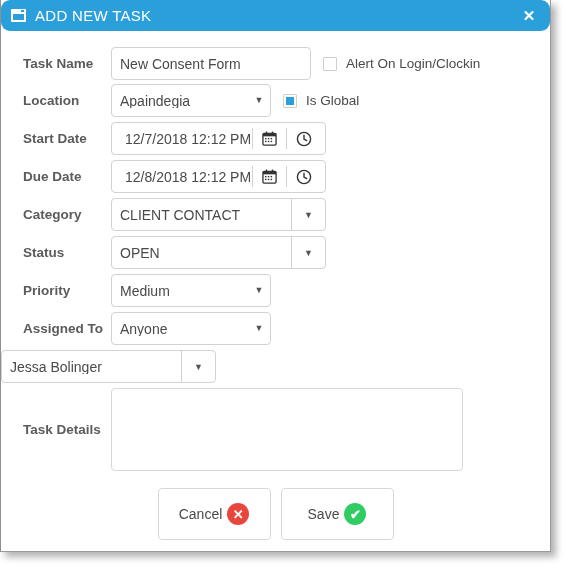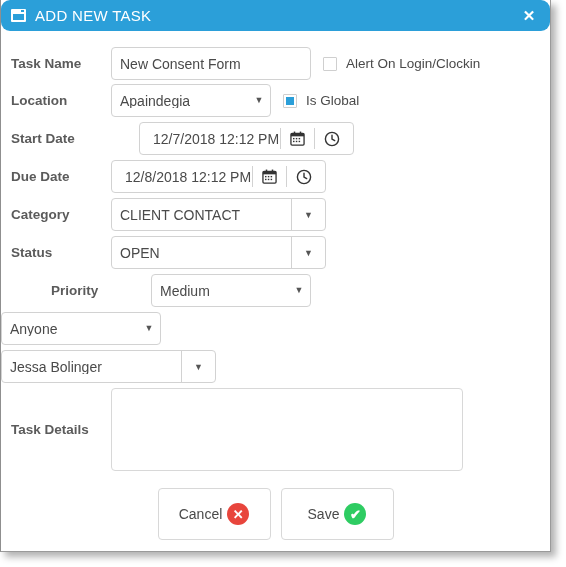--- a/index.html
+++ b/index.html
@@ -95,21 +95,21 @@
 
   .row {
     display: flex;
     align-items: center;
     position: absolute;
     left: 0;
     right: 0;
   }
   .row .lbl {
     width: 110px;
-    padding-left: 10px;
+    padding-left: 22px;
     box-sizing: border-box;
     font-size: 13.5px;
     font-weight: bold;
     color: #5b5b5b;
     flex: none;
     white-space: nowrap;
   }
 
   
   .ctl {
@@ -294,21 +294,21 @@
       <div class="ctl combo-inner">
         <span class="val">Apaindegia</span>
         <span class="caret">▼</span>
       </div>
       <div class="chk-wrap">
         <span class="chkbox checked"></span>
         <span class="chk-label">Is Global</span>
       </div>
     </div>
 
-    <div class="row" style="top:91px;gap:28px;">
+    <div class="row" style="top:91px;">
       <span class="lbl">Start Date</span>
       <div class="ctl datectl">
         <span class="val">12/7/2018 12:12 PM</span>
         <span class="icon-btn">
           <svg width="15" height="15" viewBox="0 0 16 16" aria-hidden="true">
             <rect x="1" y="2.5" width="14" height="12.5" rx="1.2" fill="none" stroke="#333" stroke-width="1.4"></rect>
             <rect x="1" y="2.5" width="14" height="3.2" fill="#333"></rect>
             <rect x="4" y="0.6" width="1.6" height="3" fill="#333"></rect>
             <rect x="10.4" y="0.6" width="1.6" height="3" fill="#333"></rect>
             <rect x="3.2" y="7.4" width="1.6" height="1.5" fill="#333"></rect>
@@ -364,29 +364,30 @@
     </div>
 
     <div class="row" style="top:205px;">
       <span class="lbl">Status</span>
       <div class="ctl combo-split">
         <span class="val">OPEN</span>
         <span class="caret-btn">▼</span>
       </div>
     </div>
 
-    <div class="row" style="top:243px;margin-left:40px;">
+    <div class="row" style="top:243px;">
       <span class="lbl">Priority</span>
       <div class="ctl combo-inner">
         <span class="val">Medium</span>
         <span class="caret">▼</span>
       </div>
     </div>
 
     <div class="row" style="top:281px;">
+      <span class="lbl">Assigned To</span>
       <div class="ctl combo-inner">
         <span class="val">Anyone</span>
         <span class="caret">▼</span>
       </div>
     </div>
 
     <div class="row" style="top:319px;">
       <div class="ctl combo-split">
         <span class="val">Jessa Bolinger</span>
         <span class="caret-btn">▼</span>

